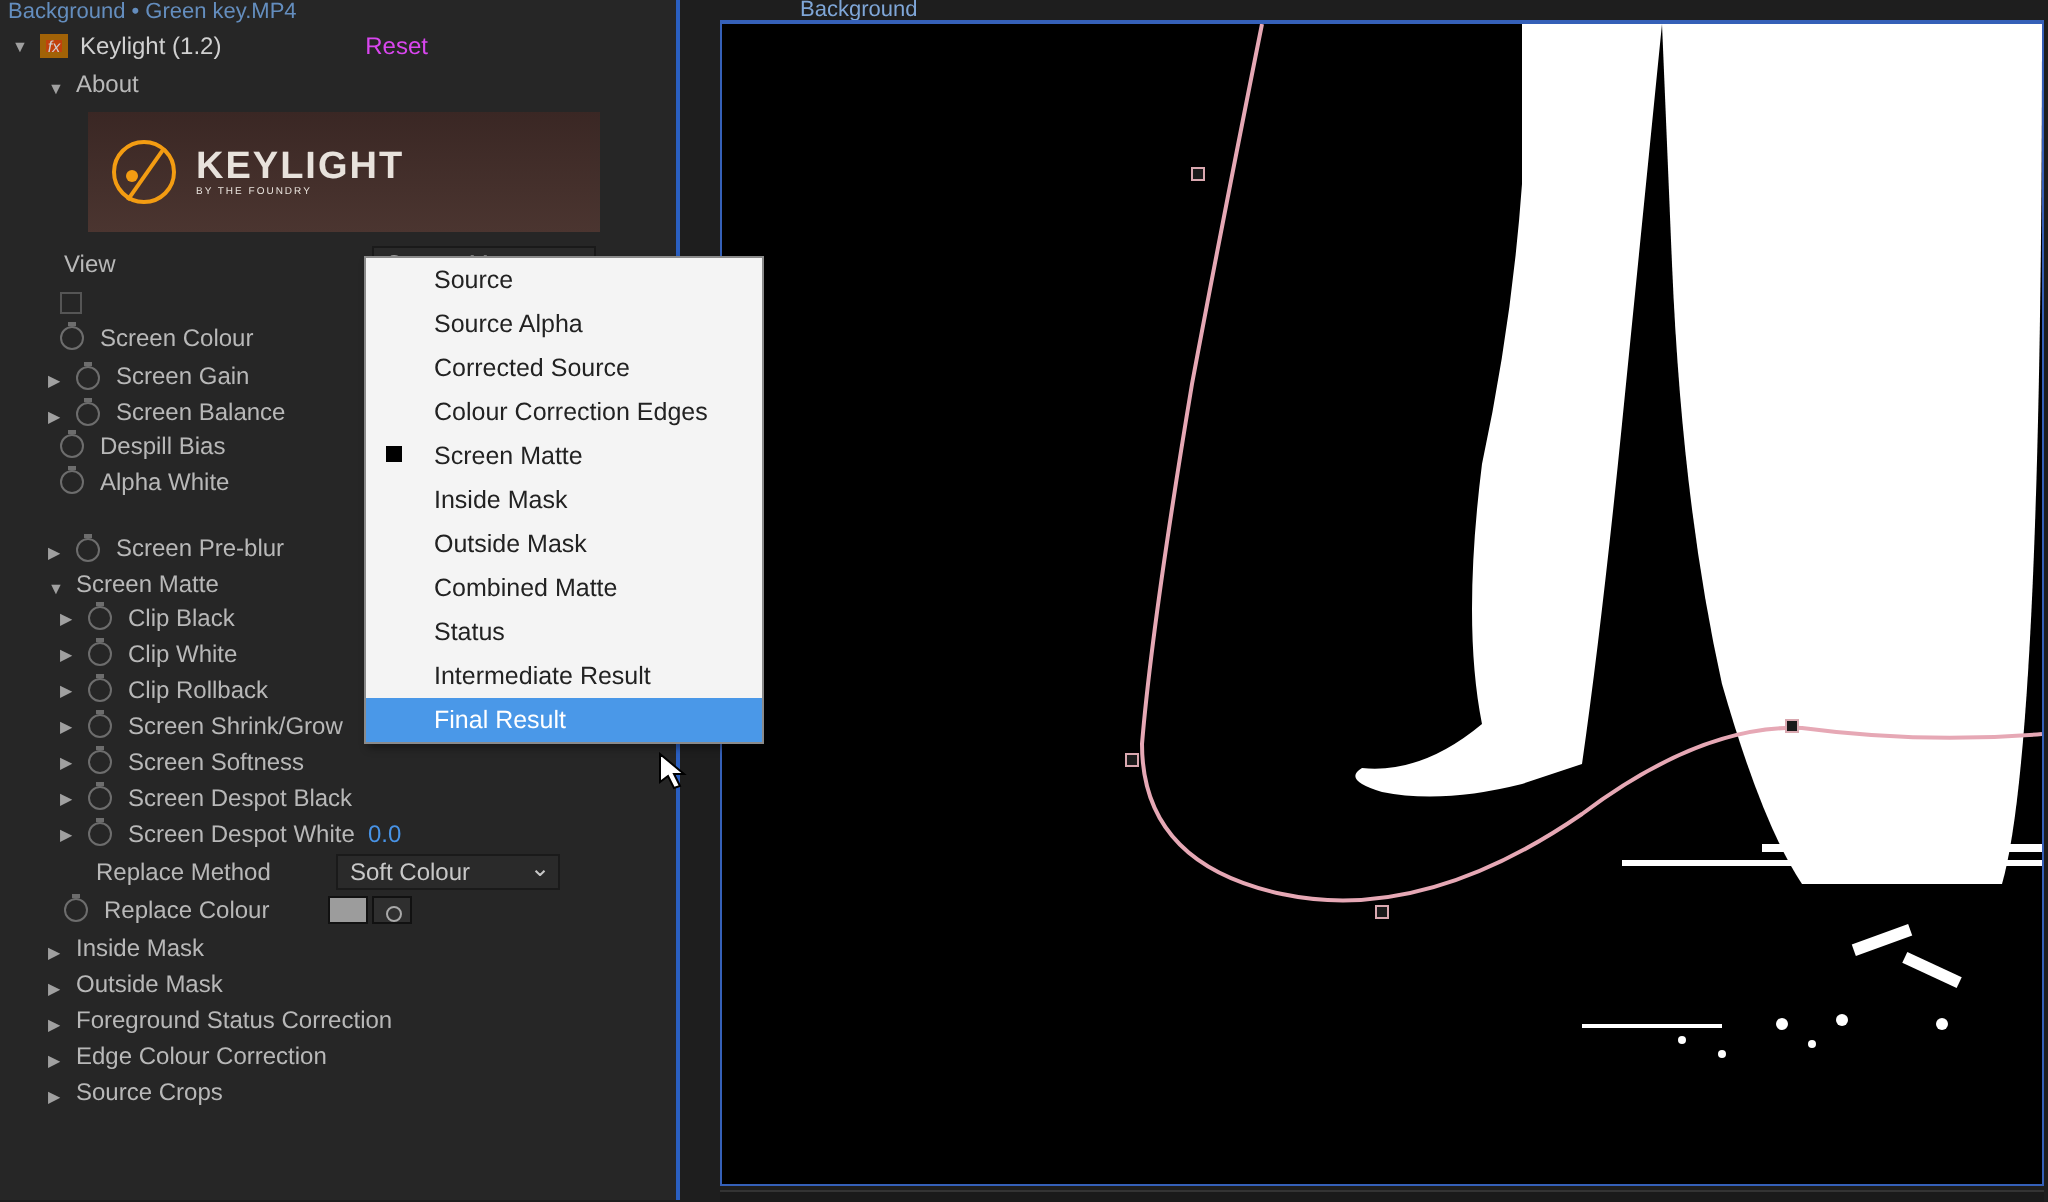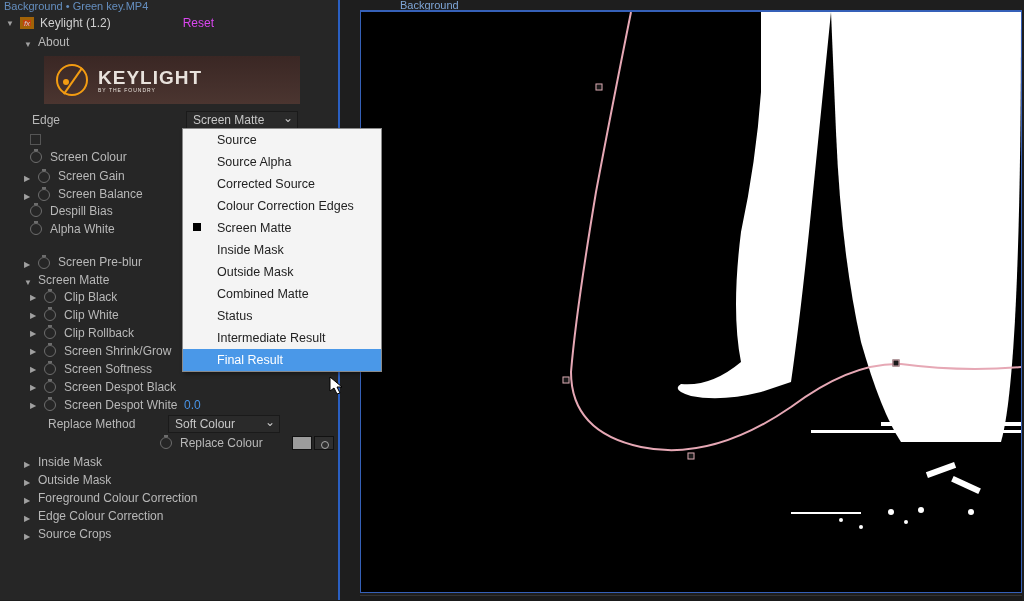--- a/index.html
+++ b/index.html
@@ -36,25 +36,25 @@
   .fx-row { color:#d0d0d0; }
   .fx-badge {
     display:inline-flex; align-items:center; justify-content:center;
     width:14px; height:12px;
     border:3px solid #a16207; font-size:8px; font-style:italic;
     background:#c2410c; margin-right:2px;
   }
   .link { color:#d946ef; cursor:pointer; }
   .indent-1 { padding-left: 24px; align-items: flex-end; }
   .indent-2 { padding-left: 30px; }
-  .indent-3 { padding-left: 32px; justify-content: flex-end; }
+  .indent-3 { padding-left: 32px; }
   .filler { flex:1; }
   .logo {
     margin: 6px 0 6px 44px;
-    width: 256px; height: 48px;
+    width: 256px; height: 60px;
     background: linear-gradient(#3a2724,#4b3530);
     display:flex; align-items:center; gap:10px;
     padding-left:12px;
   }
   .logo-mark {
     width:32px; height:32px; border:2px solid #f39c12; border-radius:50%;
     position:relative;
   }
   .logo-mark::before{
     content:""; position:absolute; width:2px; height:32px; background:#f39c12;
@@ -167,21 +167,21 @@
   <div class="logo">
     <div class="logo-mark"></div>
     <div>
       <div class="logo-text">KEYLIGHT</div>
       <div class="logo-sub">BY THE FOUNDRY</div>
     </div>
   </div>
 
   <div class="row">
     <span style="width:22px"></span>
-    <span class="label" style="width:150px">Edge</span>
+    <span class="label" style="width:150px">View</span>
     <span class="dropdown">Screen Matte</span>
   </div>
 
   <div class="row indent-2">
     <span class="checkbox-dot"></span>
   </div>
 
   <div class="row indent-2">
     <span class="stopwatch"></span>
     <span class="label">Screen Colour</span>
@@ -268,21 +268,21 @@
   <div class="row indent-1">
     <span class="twirl closed"></span>
     <span class="label">Inside Mask</span>
   </div>
   <div class="row indent-1">
     <span class="twirl closed"></span>
     <span class="label">Outside Mask</span>
   </div>
   <div class="row indent-1">
     <span class="twirl closed"></span>
-    <span class="label">Foreground Colour Correction</span>
+    <span class="label">Foreground Status Correction</span>
   </div>
   <div class="row indent-1">
     <span class="twirl closed"></span>
     <span class="label">Edge Colour Correction</span>
   </div>
   <div class="row indent-1">
     <span class="twirl closed"></span>
     <span class="label">Source Crops</span>
   </div>
 </div>

